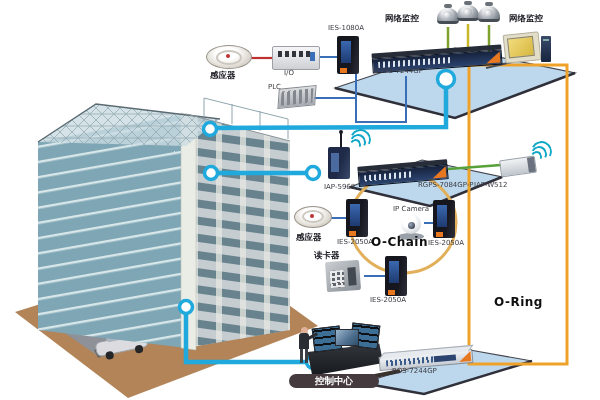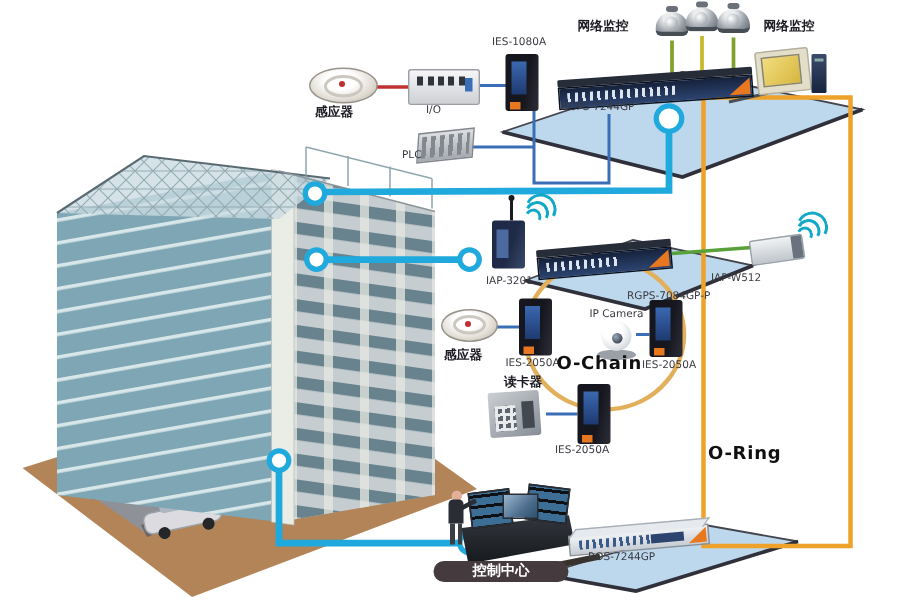--- a/index.html
+++ b/index.html
@@ -362,29 +362,29 @@
     <div class="ports"></div>
     <div class="band"></div>
     <div class="wedge"></div>
   </div>
 
   <div class="lbl lbl-cn" style="left:385px;top:14px">网络监控</div>
   <div class="lbl lbl-cn" style="left:509px;top:14px">网络监控</div>
   <div class="lbl" style="left:328px;top:25px">IES-1080A</div>
   <div class="lbl lbl-cn" style="left:210px;top:71px">感应器</div>
   <div class="lbl" style="left:284px;top:70px">I/O</div>
-  <div class="lbl" style="left:268px;top:100px">PLC</div>
+  <div class="lbl" style="left:268px;top:84px">PLC</div>
   <div class="lbl" style="left:374px;top:68px">RGPS-7244GP</div>
-  <div class="lbl" style="left:324px;top:184px">IAP-3201</div>
-  <div class="lbl" style="left:418px;top:194px">RGPS-7084GP-P</div>
+  <div class="lbl" style="left:324px;top:184px">IAP-5968</div>
+  <div class="lbl" style="left:418px;top:182px">RGPS-7084GP-P</div>
   <div class="lbl" style="left:474px;top:182px">IAP-W512</div>
   <div class="lbl lbl-cn" style="left:296px;top:233px">感应器</div>
   <div class="lbl" style="left:337px;top:239px">IES-2050A</div>
   <div class="lbl" style="left:393px;top:206px">IP Camera</div>
   <div class="lbl" style="left:428px;top:240px">IES-2050A</div>
   <div class="lbl lbl-big" style="left:371px;top:236px">O-Chain</div>
-  <div class="lbl lbl-cn" style="left:336px;top:251px">读卡器</div>
+  <div class="lbl lbl-cn" style="left:314px;top:251px">读卡器</div>
   <div class="lbl" style="left:370px;top:297px">IES-2050A</div>
-  <div class="lbl lbl-big" style="left:472px;top:296px">O-Ring</div>
+  <div class="lbl lbl-big" style="left:494px;top:296px">O-Ring</div>
   <div class="lbl" style="left:392px;top:368px">ROS-7244GP</div>
   <div class="pill" style="left:289px;top:374px;width:90px">控制中心</div>
 
 </div>
 
 </body></html>

